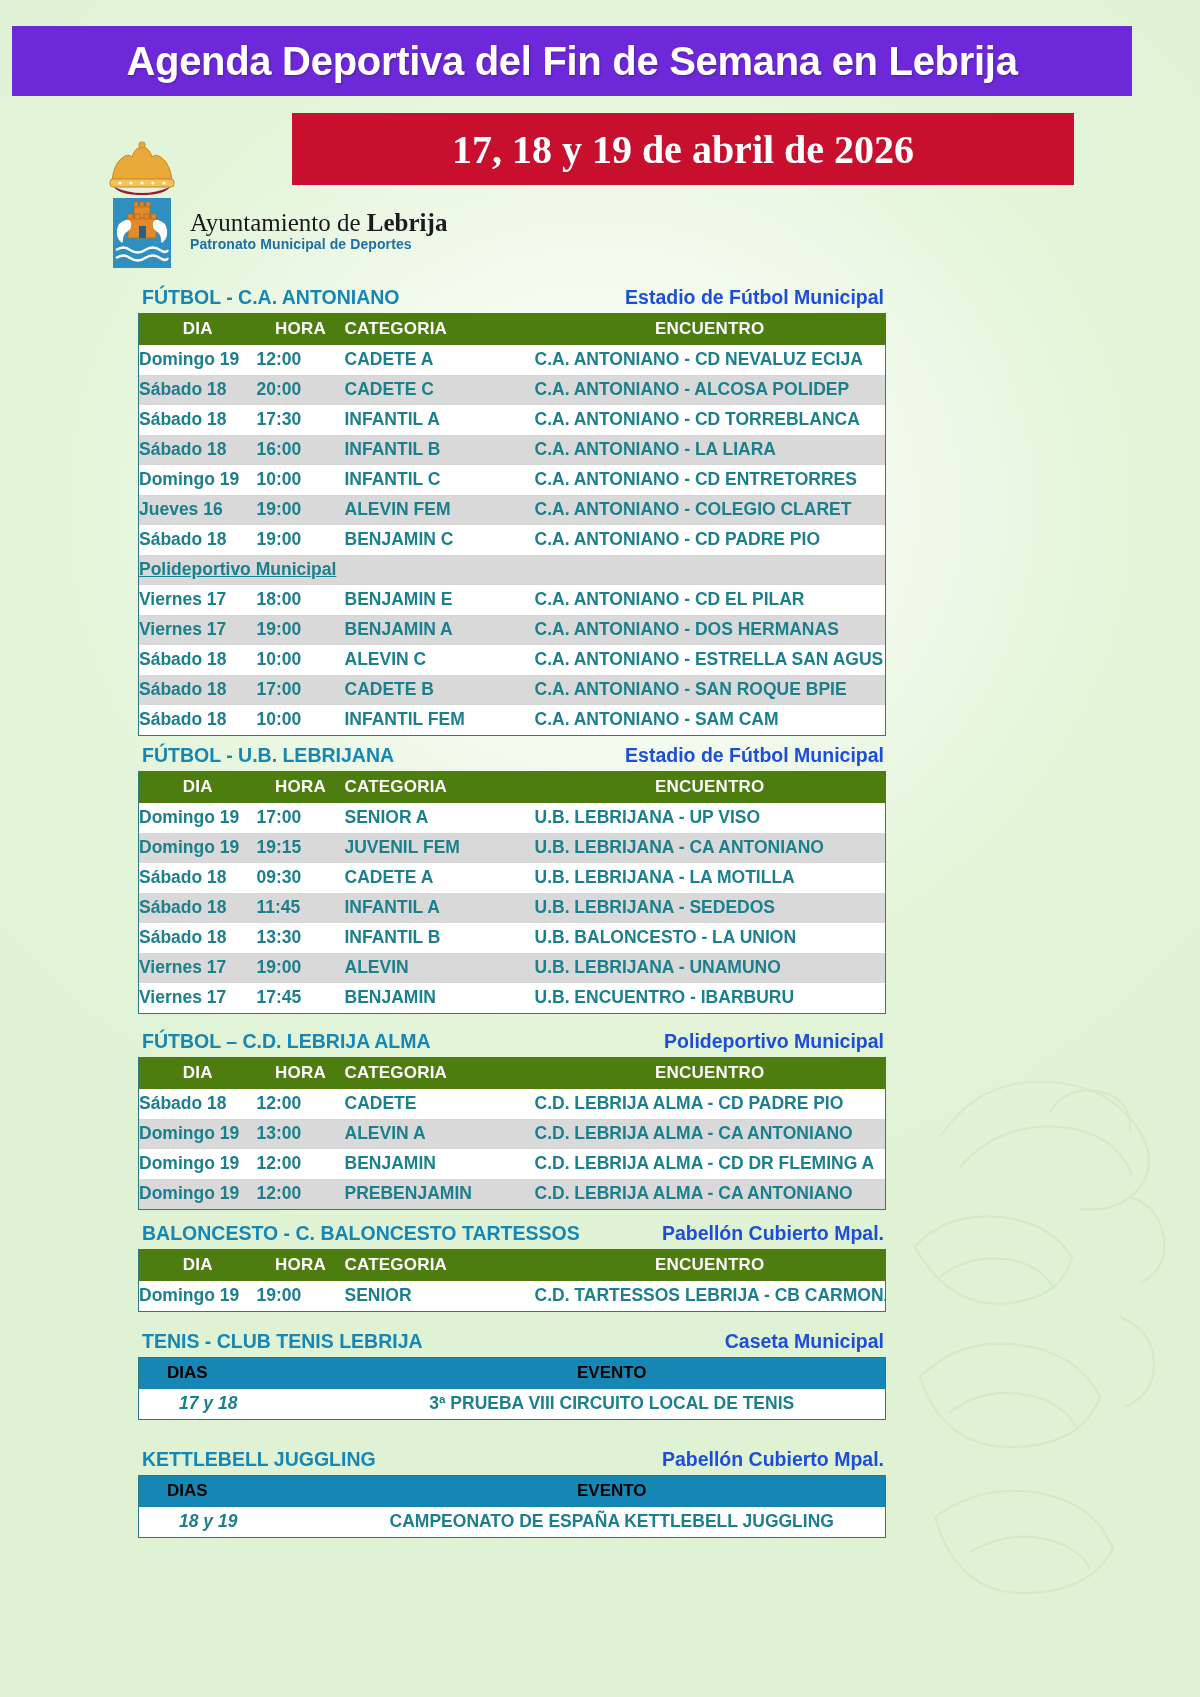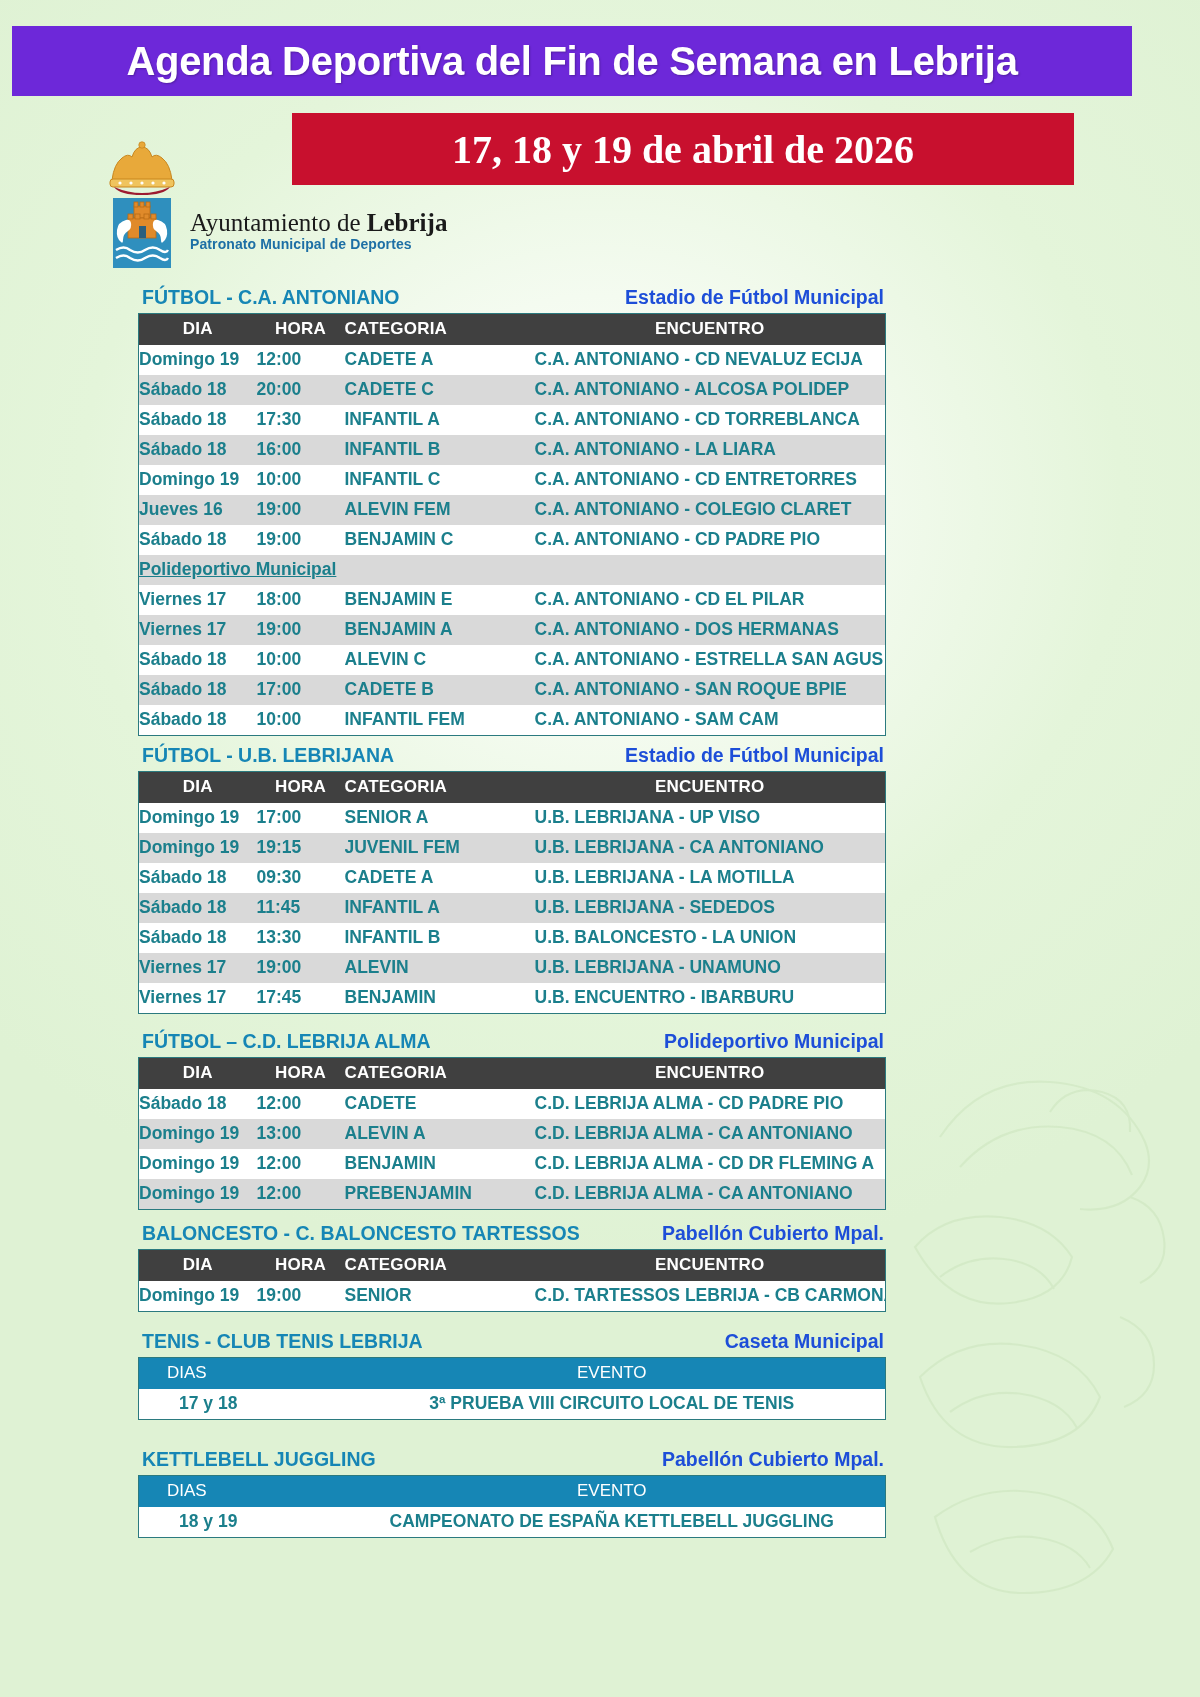--- a/index.html
+++ b/index.html
@@ -89,21 +89,21 @@
   .sec-head .venue { color: #1d4ed8; }
 
   table.grid {
     width: 100%;
     border-collapse: collapse;
     border: 1px solid #2b7a7f;
     background: #ffffff;
     table-layout: fixed;
   }
   table.grid th {
-    background: #404040;
+    background: #4d7c0f;
     color: #ffffff;
     font-size: 17px;
     font-weight: bold;
     padding: 5px 0 6px;
     letter-spacing: .2px;
     border: 0;
     margin-top: 40px;
   }
   table.grid td {
     color: #1b7f8c;
@@ -130,26 +130,26 @@
     color: #1b7f8c;
     font-size: 17.5px;
     font-weight: bold;
     text-decoration: underline;
     padding-left: 8px;
   }
 
   
   table.ev { width: 100%; border-collapse: collapse; border: 1px solid #2b7a7f; table-layout: fixed; }
   table.ev th {
-    background: #1686b5; color: #ffffff; font-size: 17px; font-weight: normal;
+    background: #1686b5; color: #000000; font-size: 17px; font-weight: bold;
     padding: 5px 0 6px;
   }
   table.ev th.h-dias { width: 200px; text-align: left; padding-left: 28px; }
   table.ev td { background:#fff; color:#1b7f8c; font-size:17.5px; font-weight:bold; padding: 4px 0 5px; }
-  table.ev td.c-dias { text-align: left; padding-left: 40px; }
+  table.ev td.c-dias { text-align: left; padding-left: 40px; font-style: italic; }
   table.ev td.c-ev   { text-align: center; }
 </style>
 </head>
 <body>
 
 <div class="bg-wash"></div>
 
 <svg class="watermark" viewBox="0 0 420 640">
   <g fill="none" stroke="#b9d9a8" stroke-width="2.2">
     <path d="M120 120 q40 -60 110 -55 q70 5 95 60 q10 25 -5 45 q-20 26 -60 22"></path>

